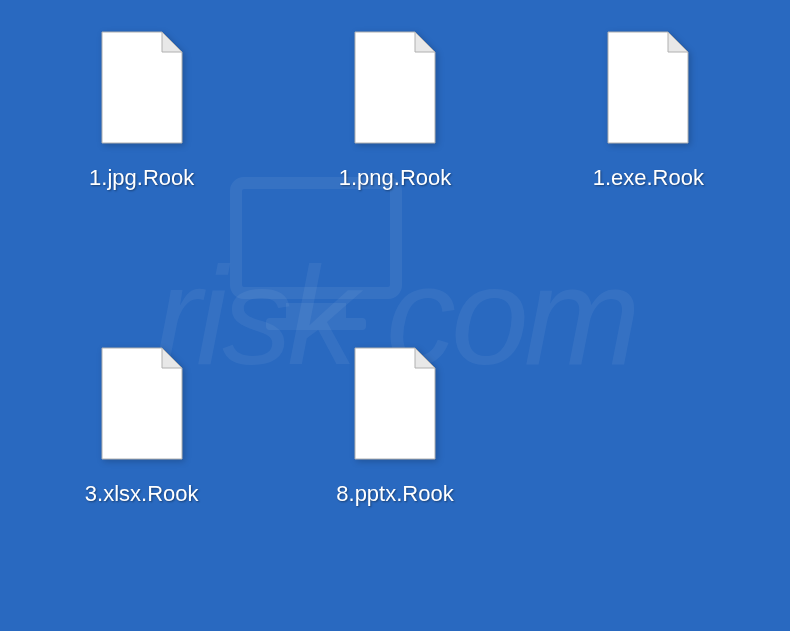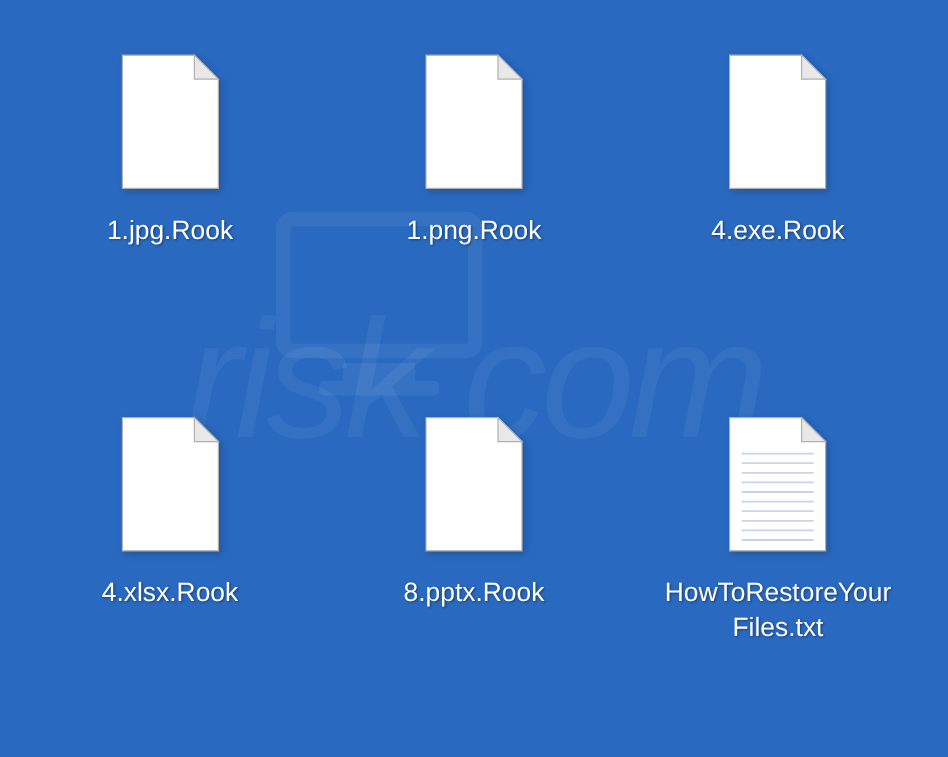--- a/index.html
+++ b/index.html
@@ -37,21 +37,21 @@
       left: 40%;
       transform: translate(-50%, -50%);
       pointer-events: none;
       opacity: 0.06;
     }
     
     .desktop {
       position: relative;
       width: 100%;
       height: 100%;
-      padding: 44px 40px;
+      padding: 30px 40px;
     }
     
     .icon-grid {
       display: grid;
       grid-template-columns: repeat(3, 1fr);
       grid-template-rows: repeat(2, 1fr);
       gap: 60px 50px;
       height: 100%;
     }
     
@@ -121,57 +121,38 @@
       <div class="file-label">1.png.Rook</div>
     </div>
 
     <div class="file-item">
       <div class="file-icon">
         <svg viewBox="0 0 90 115">
           <path d="M 5 2 L 65 2 L 85 22 L 85 113 L 5 113 Z" fill="#ffffff" stroke="#b0b0b0" stroke-width="1"></path>
           <path d="M 65 2 L 65 22 L 85 22 Z" fill="#e8e8e8" stroke="#b0b0b0" stroke-width="1"></path>
         </svg>
       </div>
-      <div class="file-label">4.exe.Rook</div>
+      <div class="file-label">1.exe.Rook</div>
     </div>
 
     <div class="file-item">
       <div class="file-icon">
         <svg viewBox="0 0 90 115">
           <path d="M 5 2 L 65 2 L 85 22 L 85 113 L 5 113 Z" fill="#ffffff" stroke="#b0b0b0" stroke-width="1"></path>
           <path d="M 65 2 L 65 22 L 85 22 Z" fill="#e8e8e8" stroke="#b0b0b0" stroke-width="1"></path>
         </svg>
       </div>
-      <div class="file-label">4.xlsx.Rook</div>
+      <div class="file-label">3.xlsx.Rook</div>
     </div>
 
     <div class="file-item">
       <div class="file-icon">
         <svg viewBox="0 0 90 115">
           <path d="M 5 2 L 65 2 L 85 22 L 85 113 L 5 113 Z" fill="#ffffff" stroke="#b0b0b0" stroke-width="1"></path>
           <path d="M 65 2 L 65 22 L 85 22 Z" fill="#e8e8e8" stroke="#b0b0b0" stroke-width="1"></path>
         </svg>
       </div>
       <div class="file-label">8.pptx.Rook</div>
     </div>
 
-    <div class="file-item">
-      <div class="file-icon">
-        <svg viewBox="0 0 90 115">
-          <path d="M 5 2 L 65 2 L 85 22 L 85 113 L 5 113 Z" fill="#ffffff" stroke="#b0b0b0" stroke-width="1"></path>
-          <path d="M 65 2 L 65 22 L 85 22 Z" fill="#e8e8e8" stroke="#b0b0b0" stroke-width="1"></path>
-          <line x1="15" y1="32" x2="75" y2="32" stroke="#c8d4e8" stroke-width="1.5"></line>
-          <line x1="15" y1="40" x2="75" y2="40" stroke="#c8d4e8" stroke-width="1.5"></line>
-          <line x1="15" y1="48" x2="75" y2="48" stroke="#c8d4e8" stroke-width="1.5"></line>
-          <line x1="15" y1="56" x2="75" y2="56" stroke="#c8d4e8" stroke-width="1.5"></line>
-          <line x1="15" y1="64" x2="75" y2="64" stroke="#c8d4e8" stroke-width="1.5"></line>
-          <line x1="15" y1="72" x2="75" y2="72" stroke="#c8d4e8" stroke-width="1.5"></line>
-          <line x1="15" y1="80" x2="75" y2="80" stroke="#c8d4e8" stroke-width="1.5"></line>
-          <line x1="15" y1="88" x2="75" y2="88" stroke="#c8d4e8" stroke-width="1.5"></line>
-          <line x1="15" y1="96" x2="75" y2="96" stroke="#c8d4e8" stroke-width="1.5"></line>
-          <line x1="15" y1="104" x2="75" y2="104" stroke="#c8d4e8" stroke-width="1.5"></line>
-        </svg>
-      </div>
-      <div class="file-label">HowToRestoreYourFiles.txt</div>
-    </div>
 
   </div>
 </div>
 
 </body></html>

